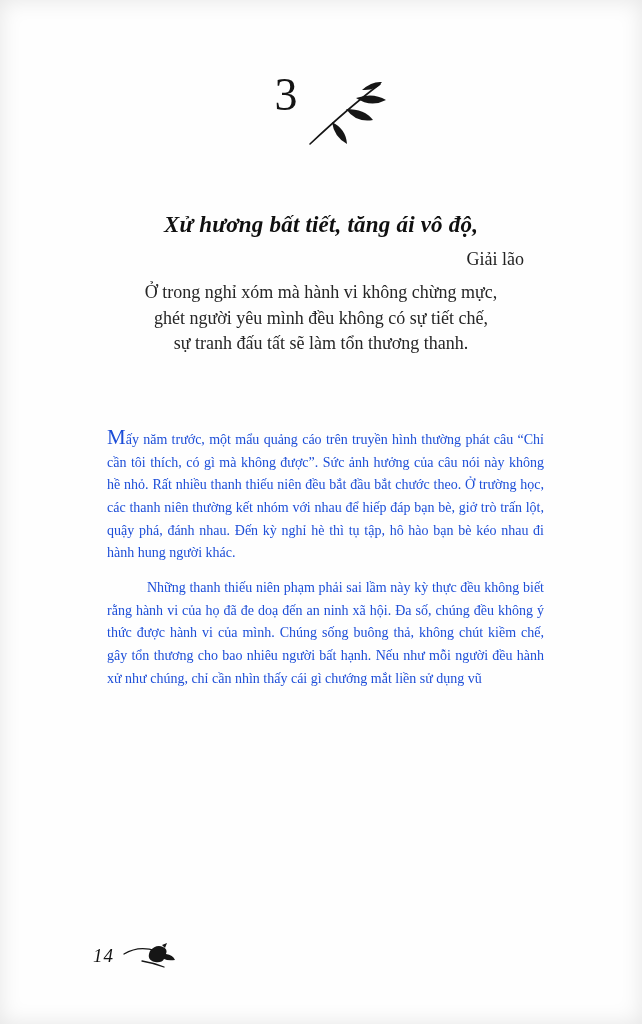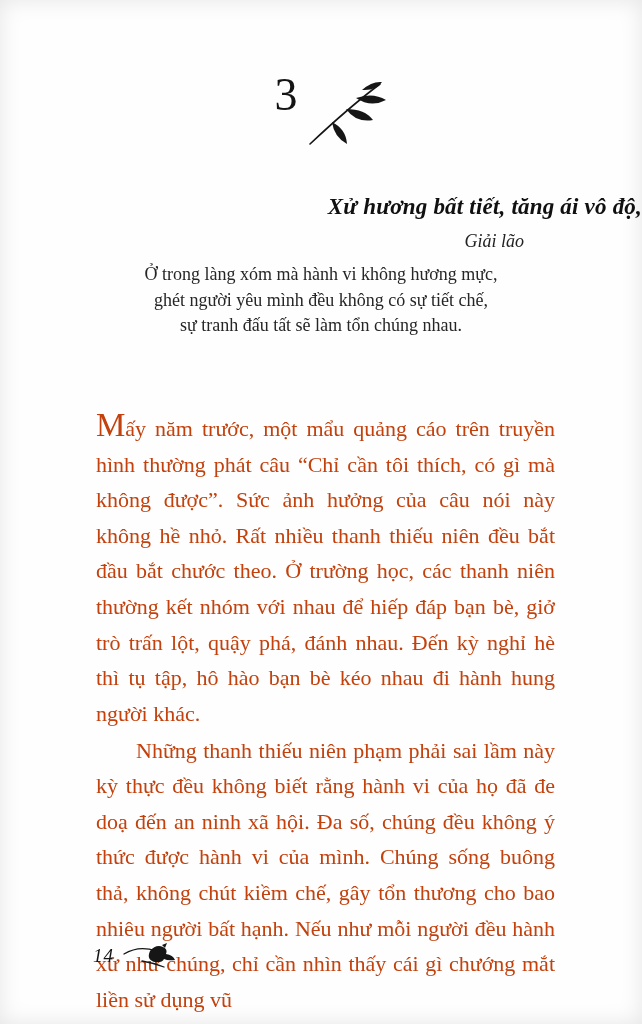--- a/index.html
+++ b/index.html
@@ -31,56 +31,55 @@
     font-weight: 400;
     line-height: 1;
     color: #141414;
   }
   .leaf-wrap {
     margin-left: 2px;
     margin-top: 6px;
   }
   
   .chapter-title {
-    margin: 34px 0 0 0;
-    text-align: right;
+    margin: 52px 0 0 0;
+    text-align: center;
     font-size: 23px;
     font-weight: 700;
     font-style: italic;
     line-height: 1.45;
     color: #101010;
     letter-spacing: 0.2px;
   }
   .attribution {
     margin-top: 8px;
     padding-right: 118px;
     text-align: right;
     font-size: 18px;
-    font-style: italic;
     color: #222;
   }
   .quote {
     margin: 10px auto 0 auto;
     width: 500px;
     text-align: center;
     font-size: 18px;
     line-height: 1.42;
     color: #262626;
   }
   
   .body-text {
     margin-top: 70px;
     padding: 0 86px 0 95px;
   }
   .body-text p {
-    margin: 1px;
-    font-size: 22px;
+    margin: 12px;
+    font-size: 14px;
     line-height: 1.62;
     text-align: justify;
-    color: #c2410c;
+    color: #1d4ed8;
   }
   .body-text p.first::first-letter {
     font-size: 150%;
     line-height: 1;
   }
   .body-text p.indented {
     text-indent: 40px;
   }
   
   .footer {
@@ -119,23 +118,23 @@
     </span>
   </div>
 
   <h1 class="chapter-title">
     <span>Xử hương bất tiết, tăng ái vô độ,</span><br>
   </h1>
 
   <div class="attribution">Giải lão</div>
 
   <div class="quote">
-    <span>Ở trong làng xóm mà hành vi không hương mực,</span><br>
+    <span>Ở trong nghỉ xóm mà hành vi không chừng mực,</span><br>
     <span>ghét người yêu mình đều không có sự tiết chế,</span><br>
-    <span>sự tranh đấu tất sẽ làm tổn chúng nhau.</span>
+    <span>sự tranh đấu tất sẽ làm tổn thương thanh.</span>
   </div>
 
   <div class="body-text">
     <p class="first">Mấy năm trước, một mẩu quảng cáo trên truyền hình thường phát câu “Chỉ cần tôi thích, có gì mà không được”. Sức ảnh hưởng của câu nói này không hề nhỏ. Rất nhiều thanh thiếu niên đều bắt đầu bắt chước theo. Ở trường học, các thanh niên thường kết nhóm với nhau để hiếp đáp bạn bè, giở trò trấn lột, quậy phá, đánh nhau. Đến kỳ nghỉ hè thì tụ tập, hô hào bạn bè kéo nhau đi hành hung người khác.</p>
     <p class="indented">Những thanh thiếu niên phạm phải sai lầm này kỳ thực đều không biết rằng hành vi của họ đã đe doạ đến an ninh xã hội. Đa số, chúng đều không ý thức được hành vi của mình. Chúng sống buông thả, không chút kiềm chế, gây tổn thương cho bao nhiêu người bất hạnh. Nếu như mỗi người đều hành xử như chúng, chỉ cần nhìn thấy cái gì chướng mắt liền sử dụng vũ</p>
   </div>
 
   <div class="footer">
     <span class="page-number">14</span>
     <span class="footer-decoration">

